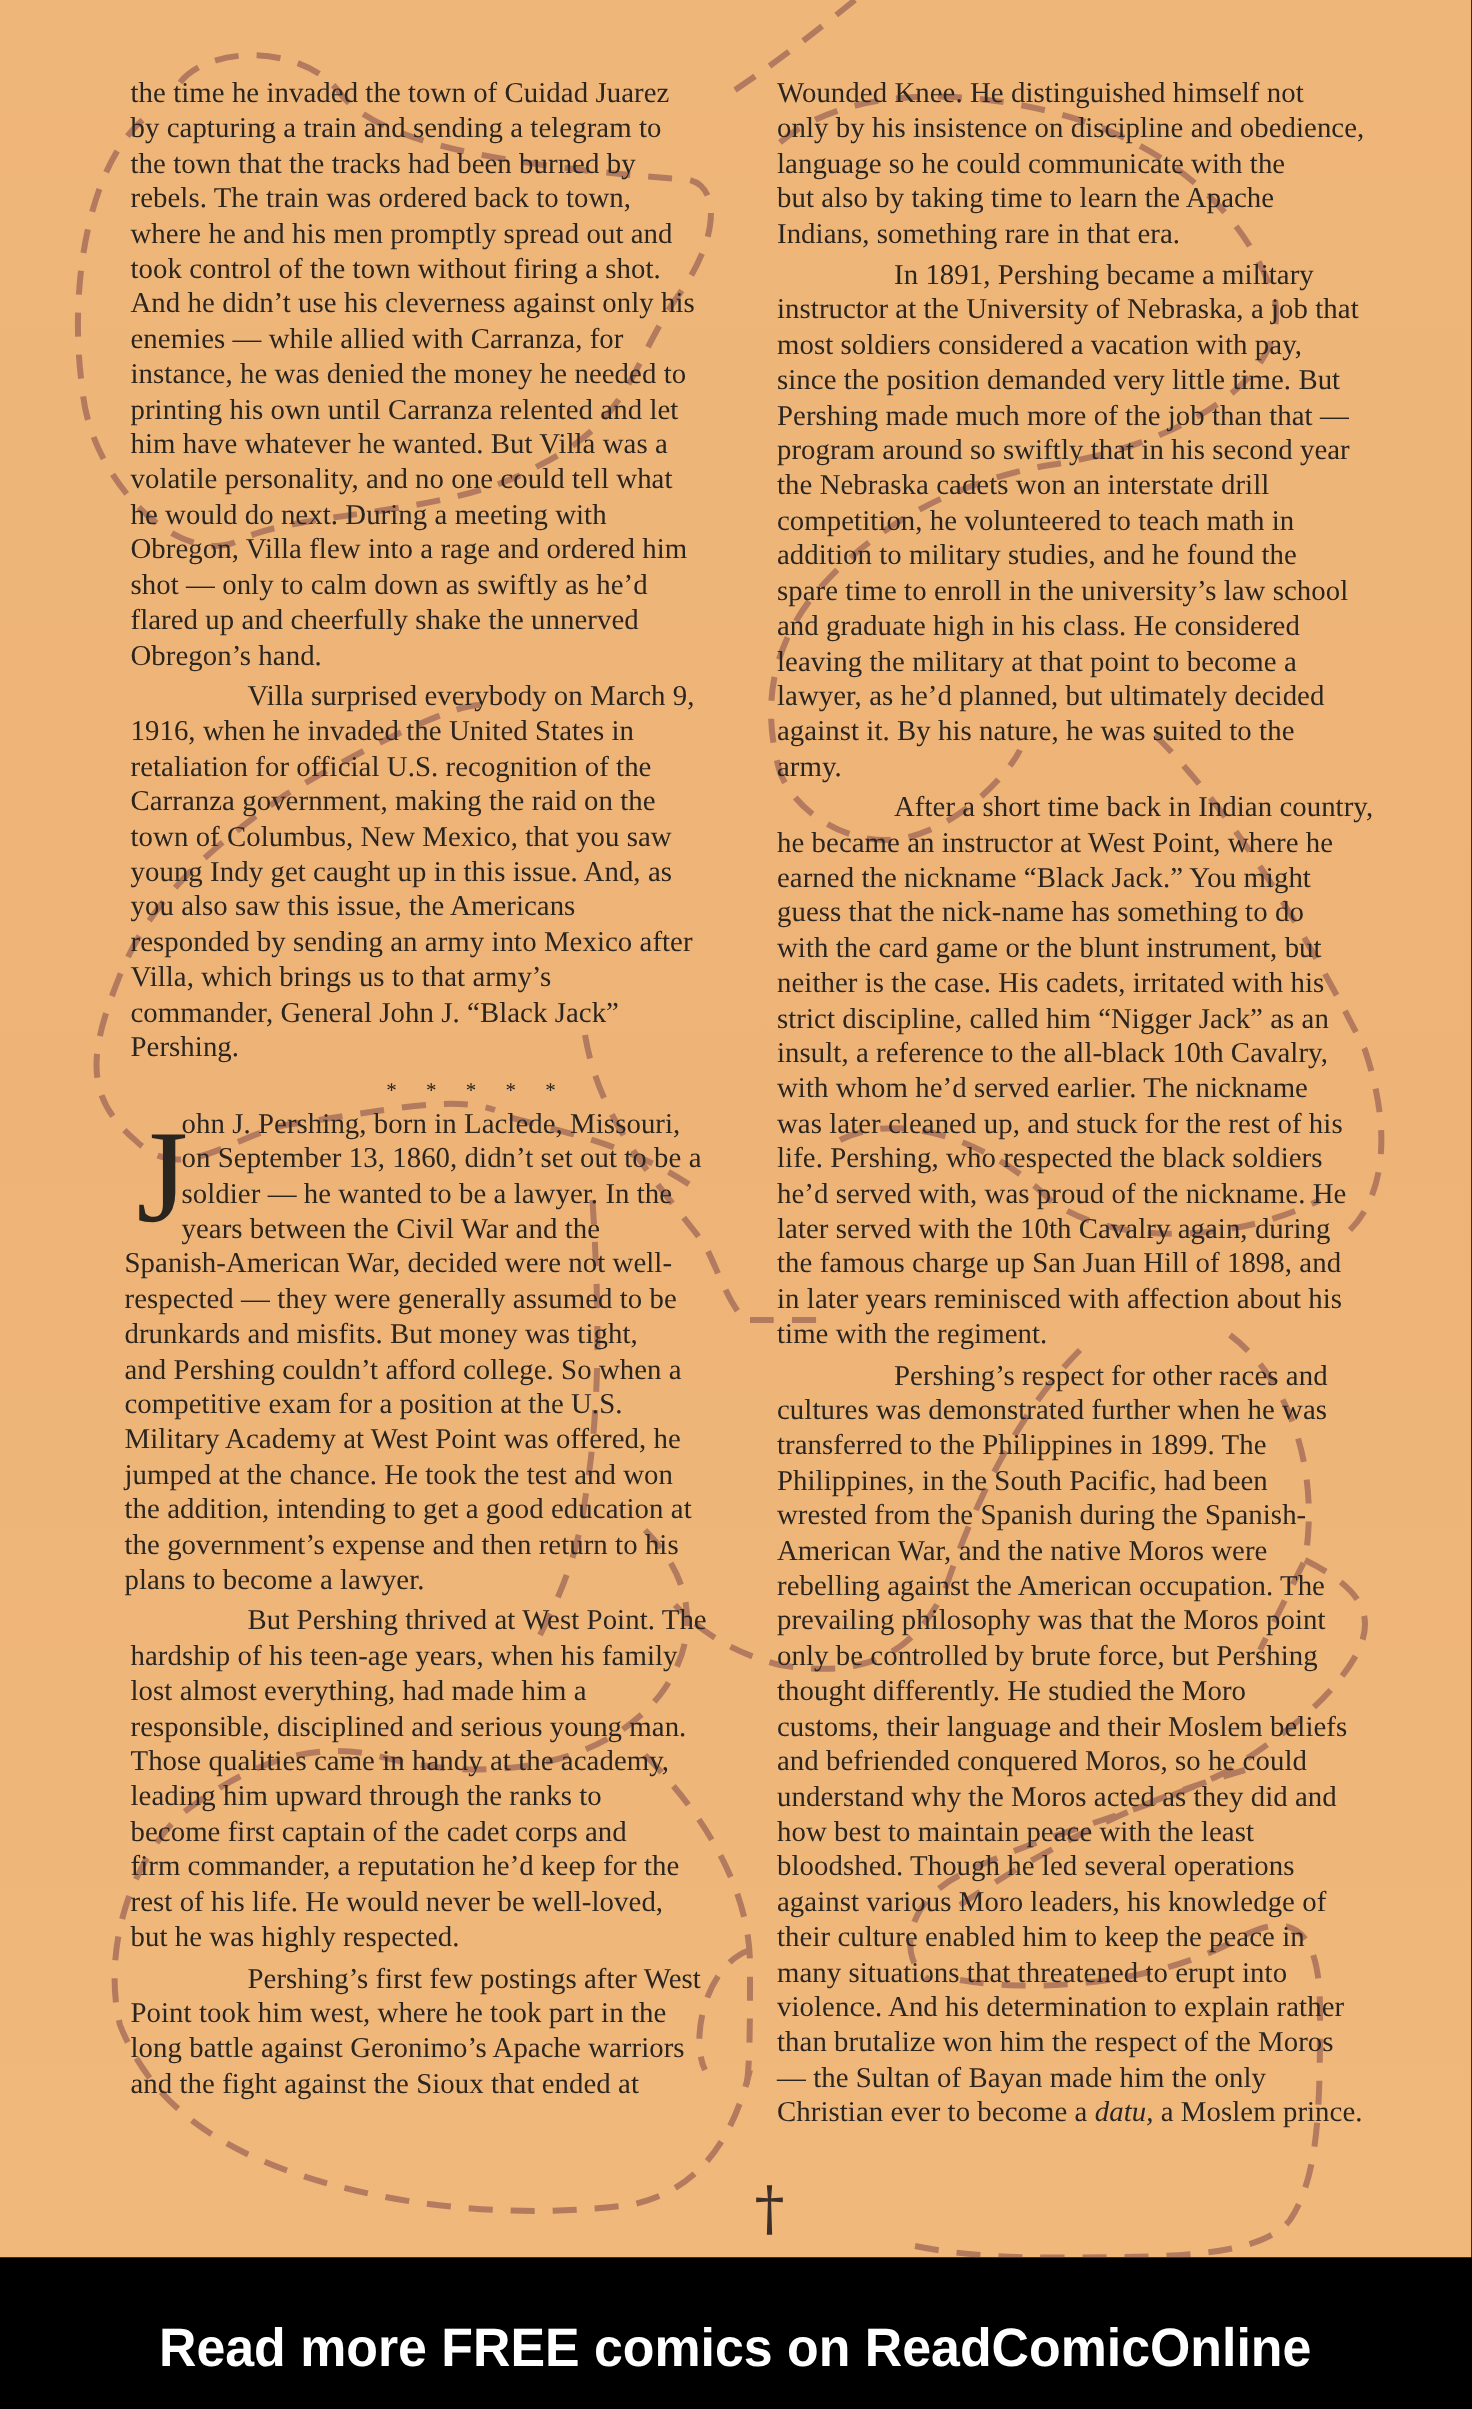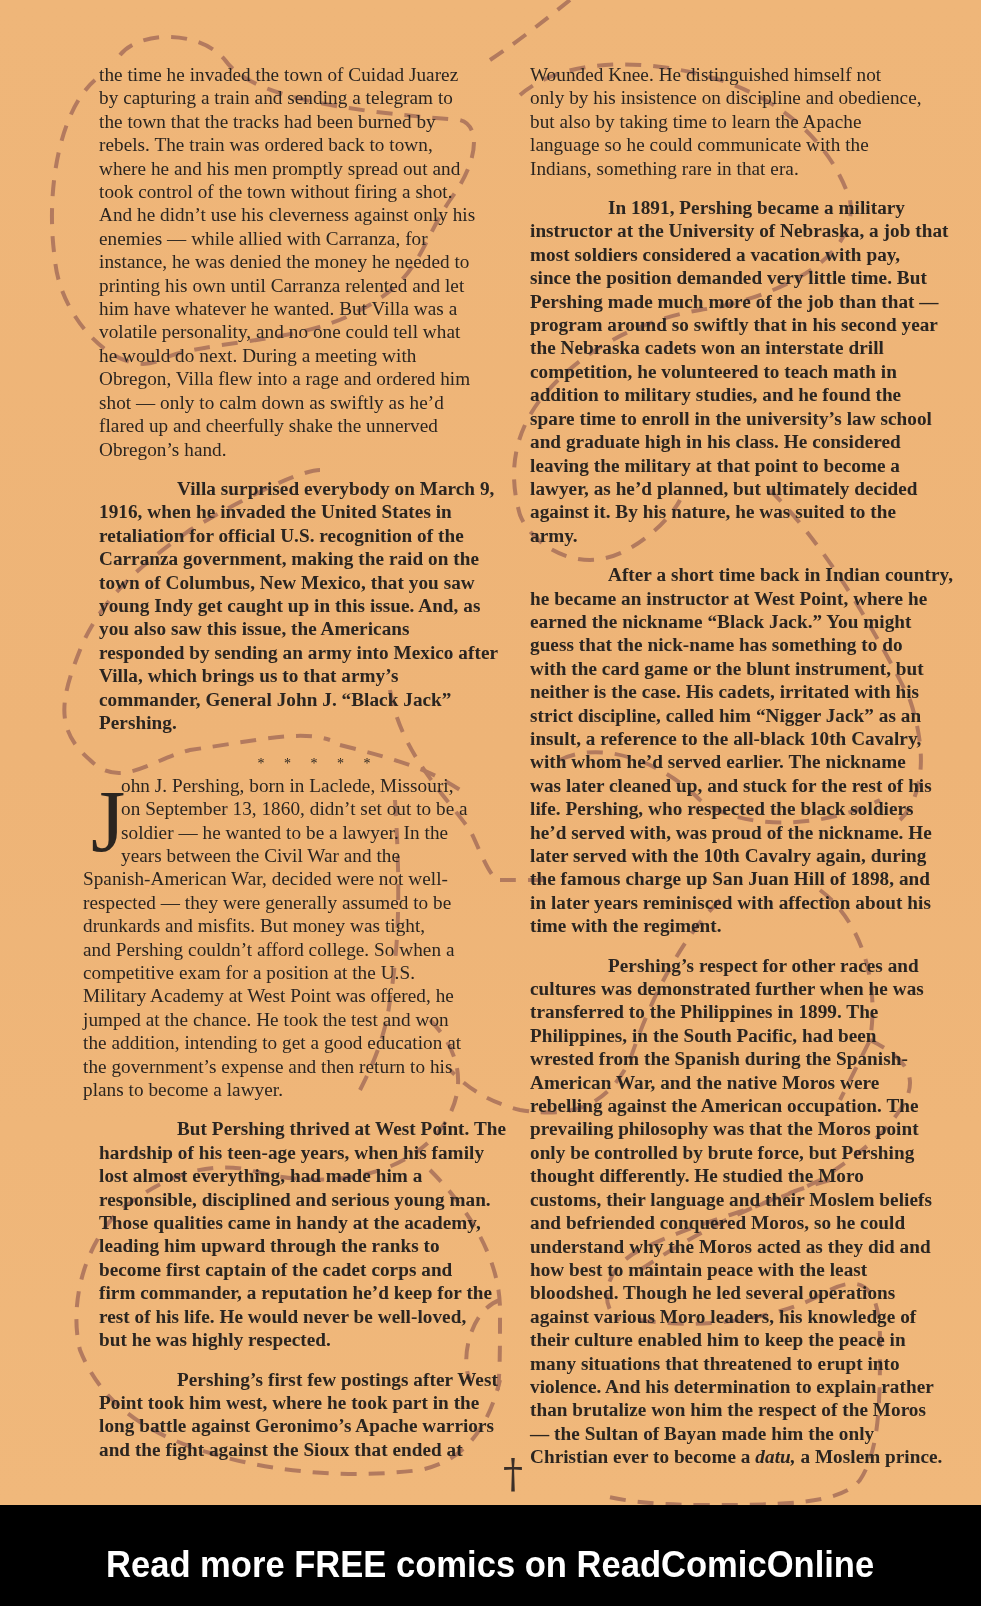--- a/index.html
+++ b/index.html
@@ -22,22 +22,22 @@
     position: absolute;
     top: 47px;
     font-family: "Liberation Serif", "DejaVu Serif", serif;
     font-size: 19.2px;
     line-height: 23.4px;
     color: #2b2520;
     letter-spacing: 0.05px;
   }
   .col-left { left: 83px; width: 410px; }
   .col-right { left: 514px; width: 420px; }
-  .col p { margin: 16px; }
-  .col p.indent { text-indent: 78px; font-weight: bold; }
+  .col p { margin: 4px; }
+  .col p.indent { text-indent: 78px; }
   .line { display: block; white-space: nowrap; }
   .stars {
     display: block; text-align: center; font-size: 14px;
     letter-spacing: 8px; padding-left: 60px; height: 23.4px; line-height: 28px;
   }
   .dropcap-wrap { position: relative; }
   .dropcap {
     position: absolute; left: 8px; top: 4px;
     font-size: 88px; line-height: 88px; color: #2b2520;
     font-family: "Liberation Serif", "DejaVu Serif", serif;
@@ -163,22 +163,22 @@
       <span class="line" style="text-indent:0">Point took him west, where he took part in the</span>
       <span class="line" style="text-indent:0">long battle against Geronimo’s Apache warriors</span>
       <span class="line" style="text-indent:0">and the fight against the Sioux that ended at</span>
     </p>
   </div>
 
   <div class="col col-right">
     <p>
       <span class="line">Wounded Knee.  He distinguished himself not</span>
       <span class="line">only by his insistence on discipline and obedience,</span>
+      <span class="line">language so he could communicate with the</span>
       <span class="line">but also by taking time to learn the Apache</span>
-      <span class="line">language so he could communicate with the</span>
       <span class="line">Indians, something rare in that era.</span>
     </p>
     <p class="indent">
       <span class="line">In 1891, Pershing became a military</span>
       <span class="line" style="text-indent:0">instructor at the University of Nebraska, a job that</span>
       <span class="line" style="text-indent:0">most soldiers considered a vacation with pay,</span>
       <span class="line" style="text-indent:0">since the position demanded very little time.  But</span>
       <span class="line" style="text-indent:0">Pershing made much more of the job than that —</span>
       <span class="line" style="text-indent:0">program around so swiftly that in his second year</span>
       <span class="line" style="text-indent:0">the Nebraska cadets won an interstate drill</span>

